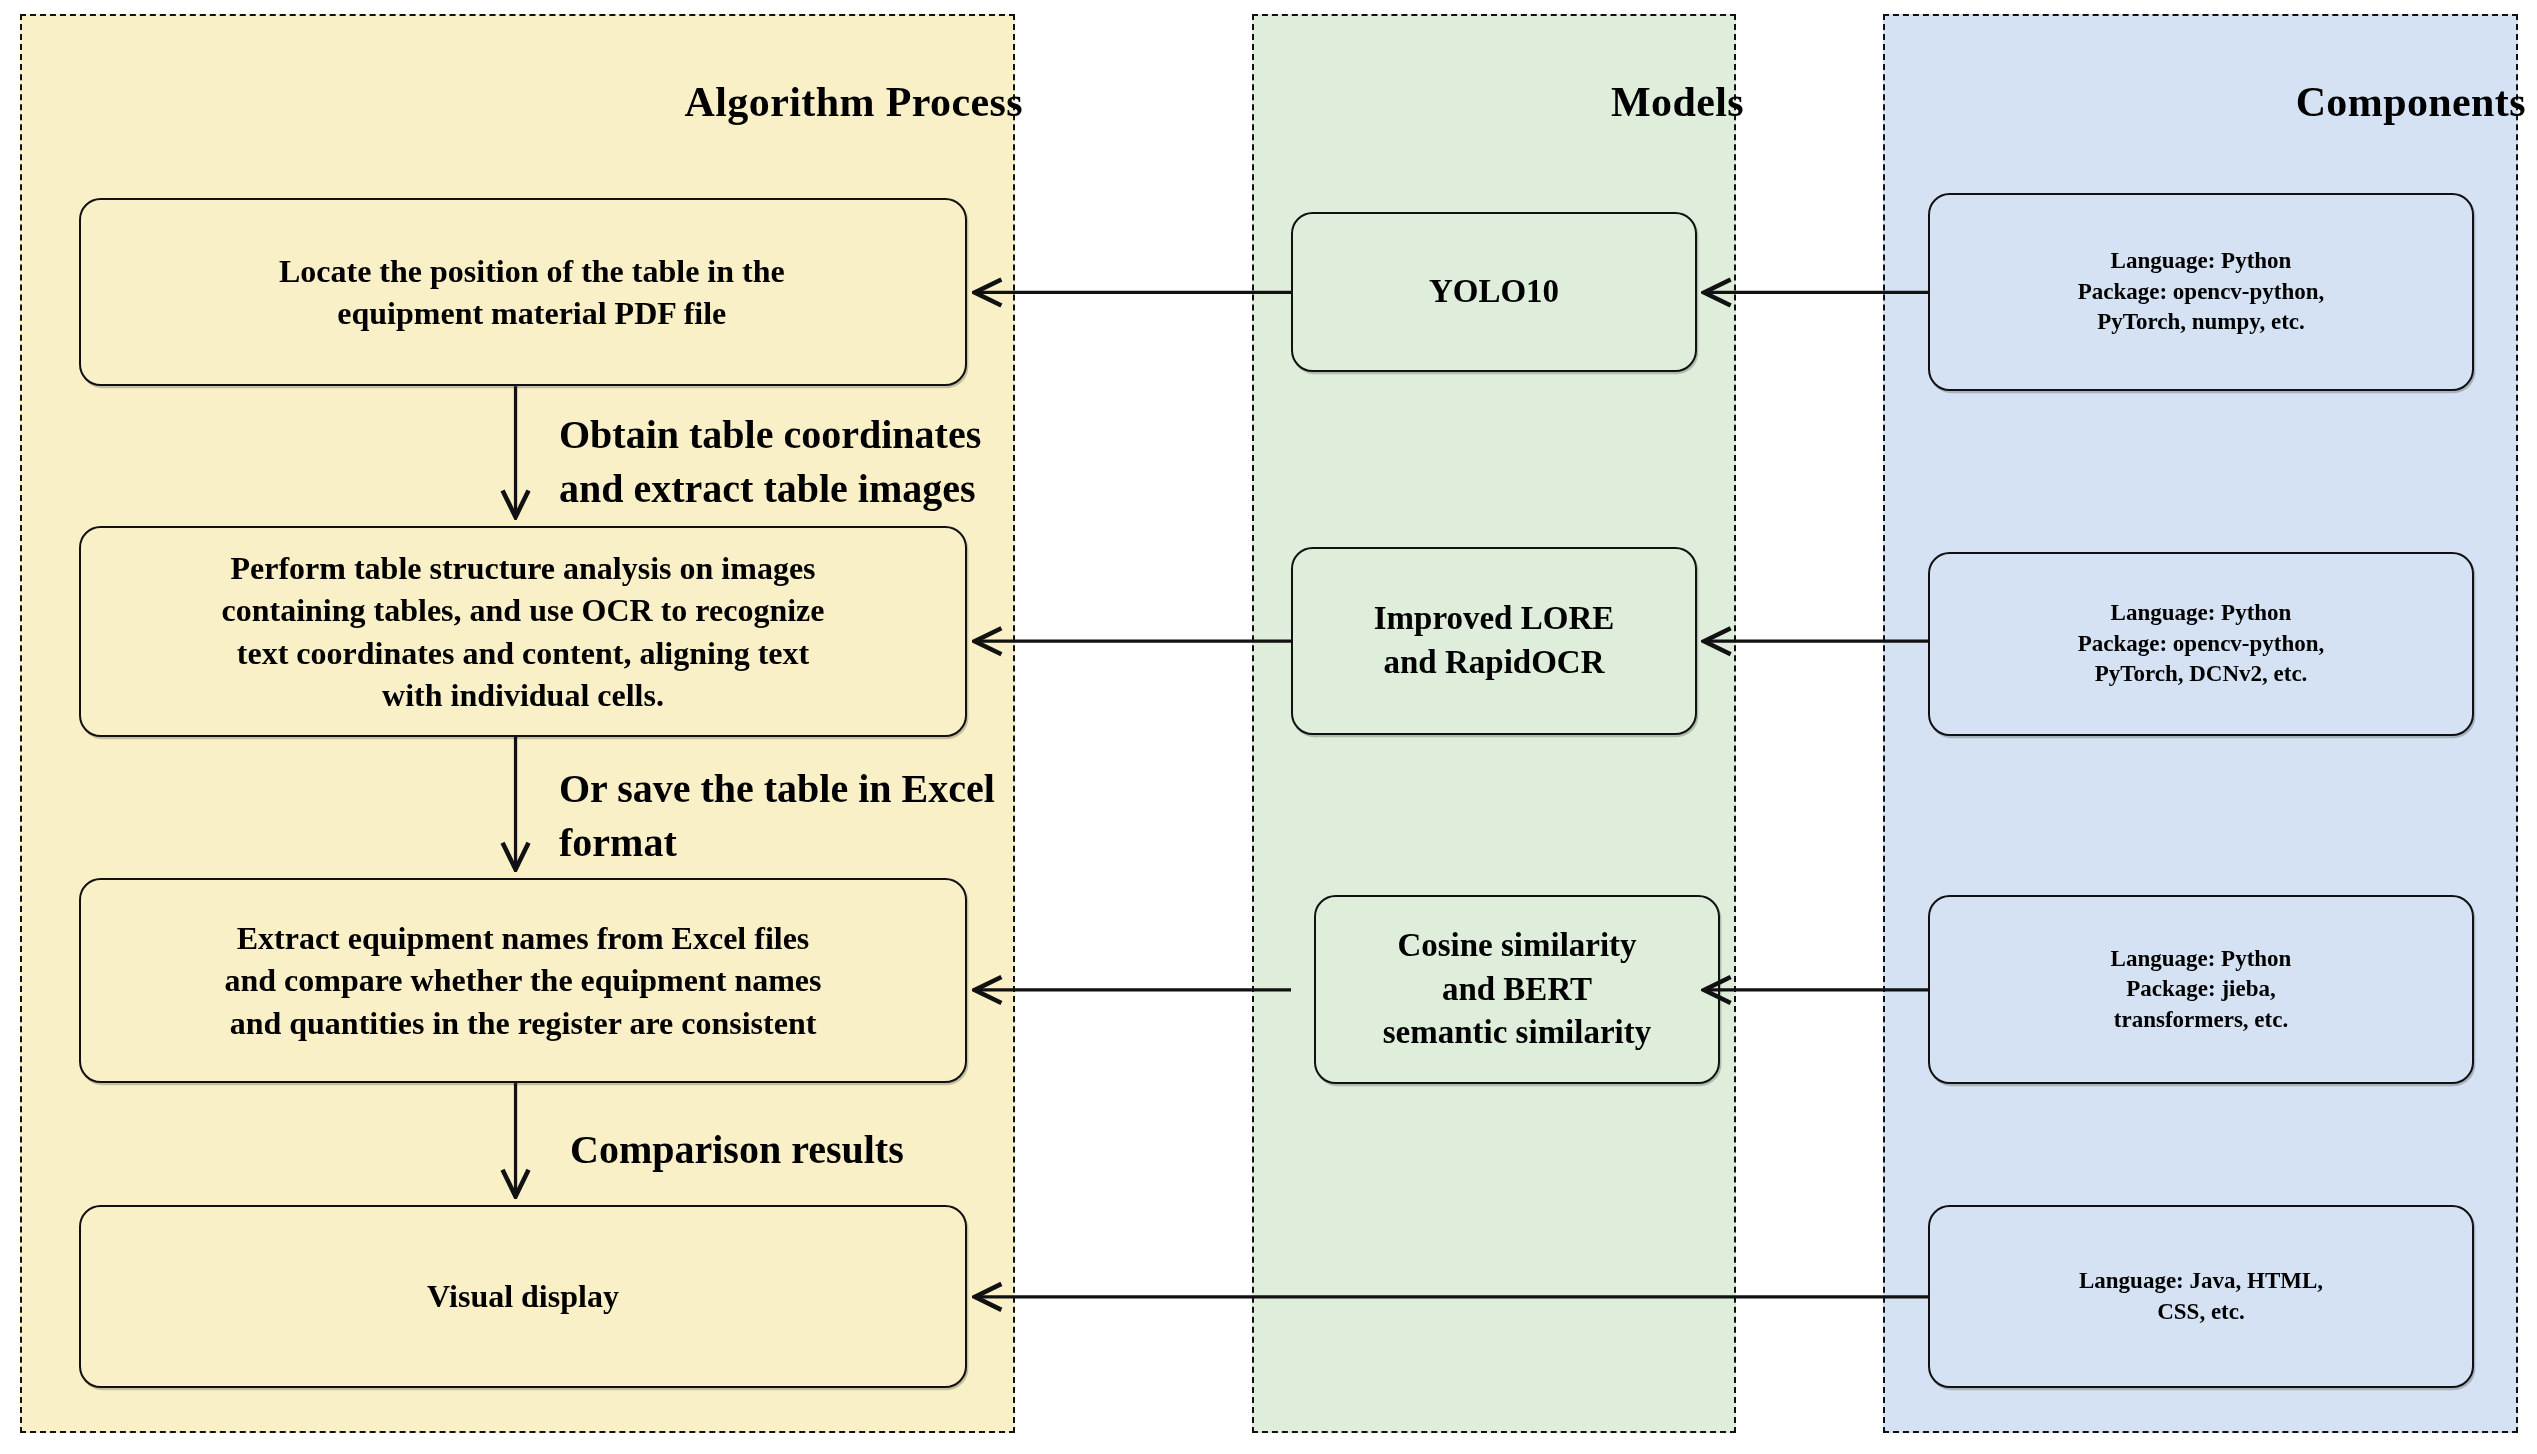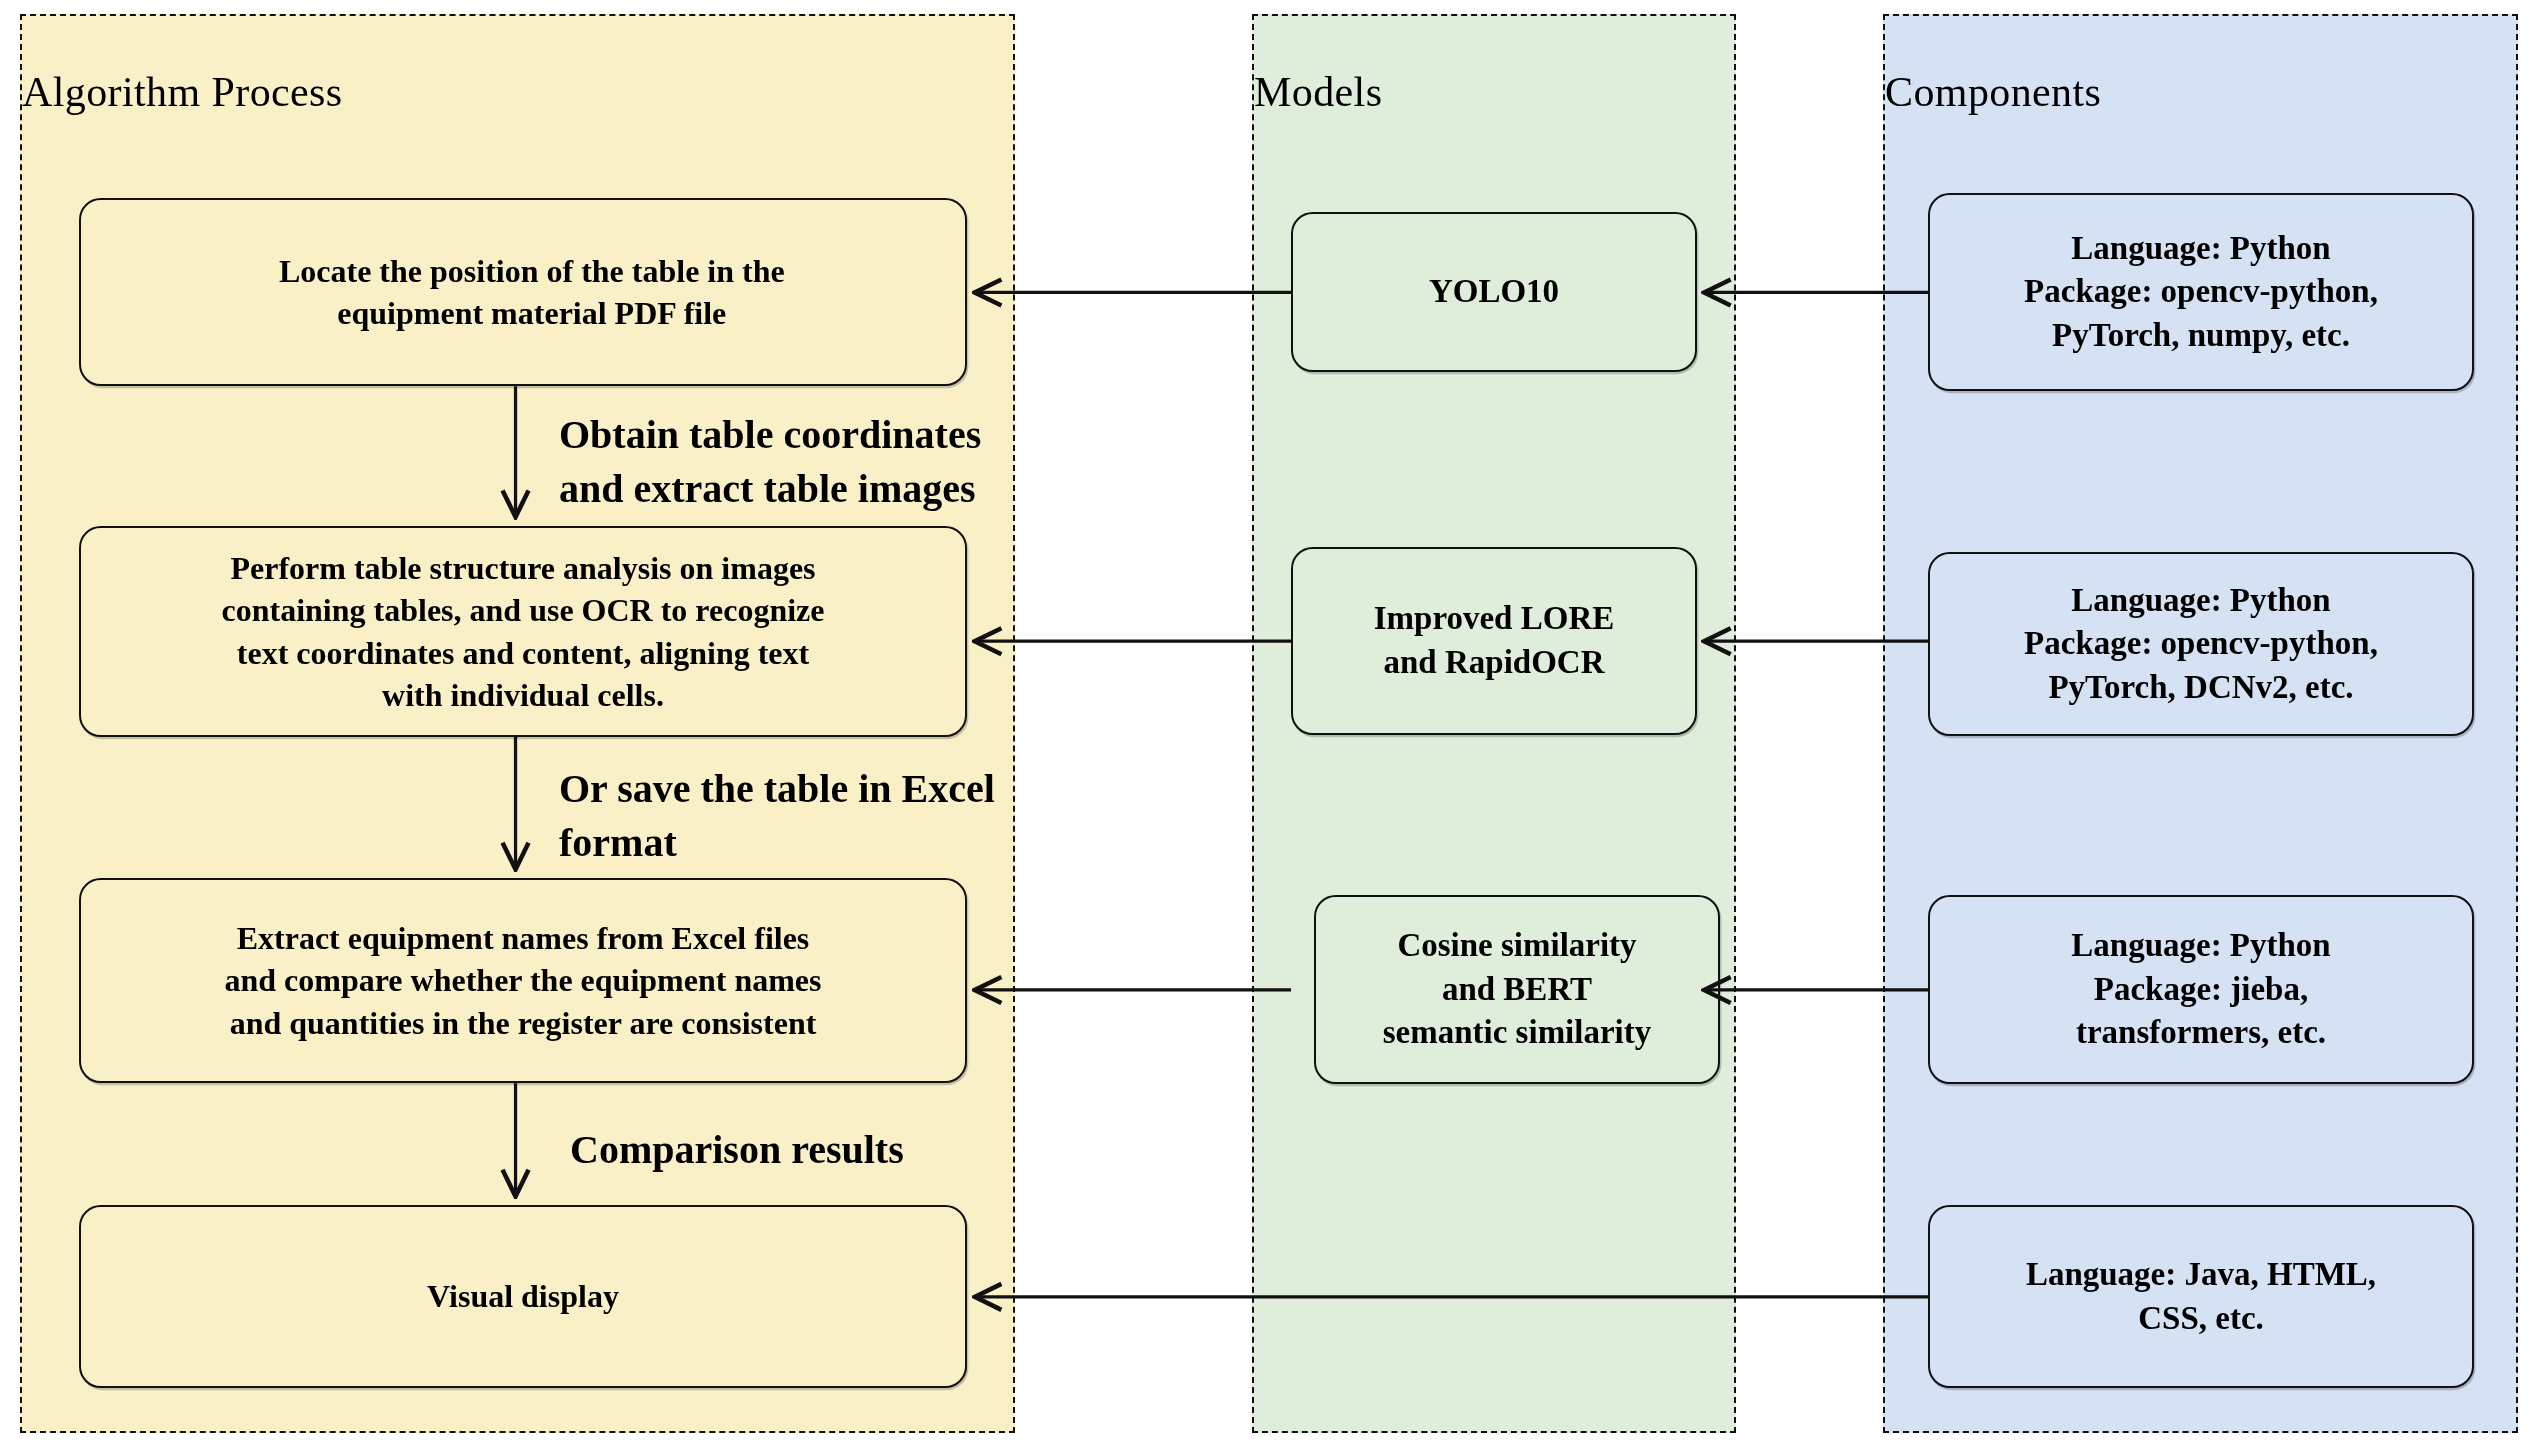--- a/index.html
+++ b/index.html
@@ -24,24 +24,24 @@
     box-sizing: border-box;
   }
   .panel-process    { left: 20px;   width: 995px; background: #FAF0C8; }
   .panel-models     { left: 1252px; width: 484px;  background: #DEEEDA; }
   .panel-components { left: 1883px; width: 635px;  background: #D5E2F3; }
   .panel-title {
     position: absolute;
     top: 52px;
     left: 0;
     width: 100%;
-    margin: 0;
-    text-align: left;
+    margin: 10px;
+    text-align: right;
     font-size: 42px;
-    font-weight: 400;
+    font-weight: 700;
     color: #000000;
     letter-spacing: 0.4px;
   }
   
   .node {
     position: absolute;
     box-sizing: border-box;
     border: 2.9px solid #111111;
     border-radius: 21.7px;
     display: flex;
@@ -50,21 +50,21 @@
     text-align: center;
     font-weight: 700;
     color: #000000;
     white-space: pre-line;
     line-height: 1.32;
     padding: 5.8px 14.4px;
     box-shadow: 1.4px 2.2px 0 rgba(40,40,40,0.25);
   }
   .ynode { left: 79px;  width: 888px; background: #FAF0C8; font-size: 32px; }
   .gnode { left: 1291px; width: 406px;  background: #DEEEDA; font-size: 33px; }
-  .bnode { left: 1928px; width: 546px;  background: #D5E2F3; font-size: 33px; }
+  .bnode { left: 1928px; width: 546px;  background: #D5E2F3; font-size: 23px; }
   .y1 { top: 198px;  height: 188px; padding-left: 32px; }
   .y2 { top: 526px;  height: 211px; }
   .y3 { top: 878px; height: 205px; }
   .y4 { top: 1205px; height: 183px; }
   .g1 { top: 212px;  height: 160px; }
   .g2 { top: 547px;  height: 188px; }
   .g3 { top: 895px; height: 189px; margin-left: 23px; }
   .b1 { top: 193px;  height: 198px; }
   .b2 { top: 552px;  height: 184px; }
   .b3 { top: 895px; height: 189px; }

